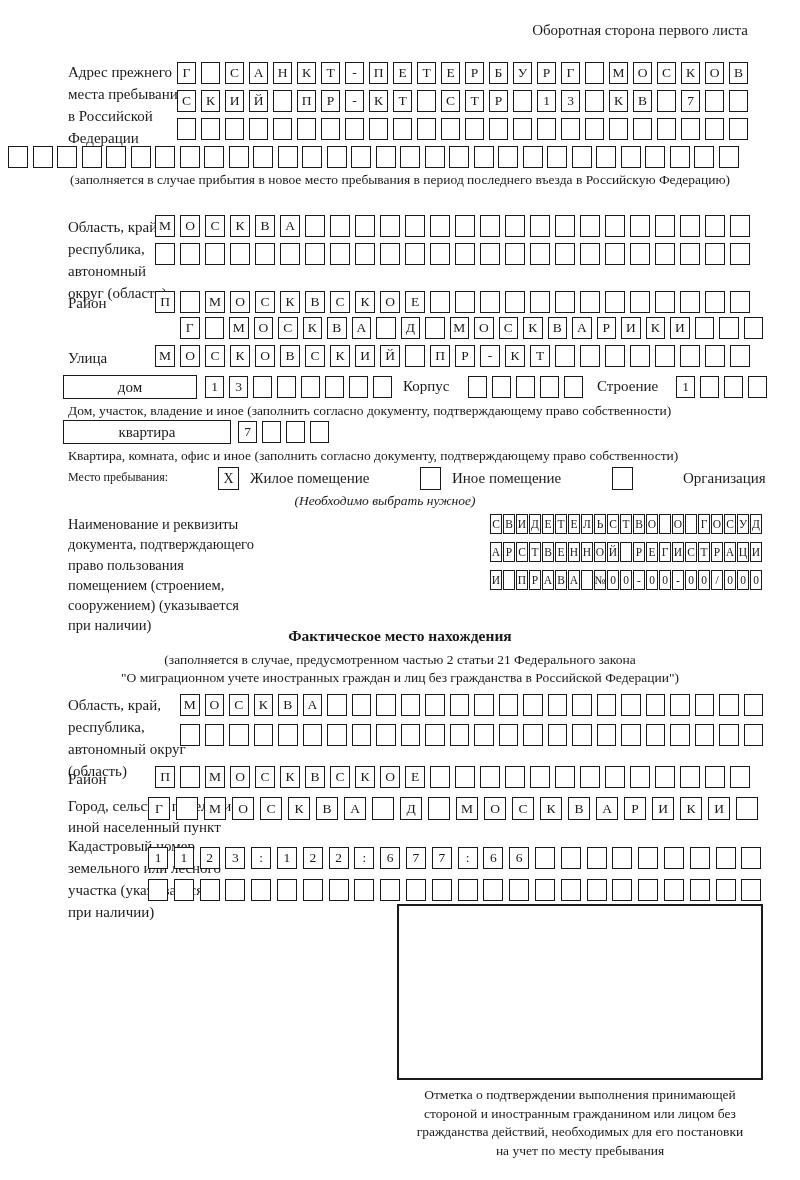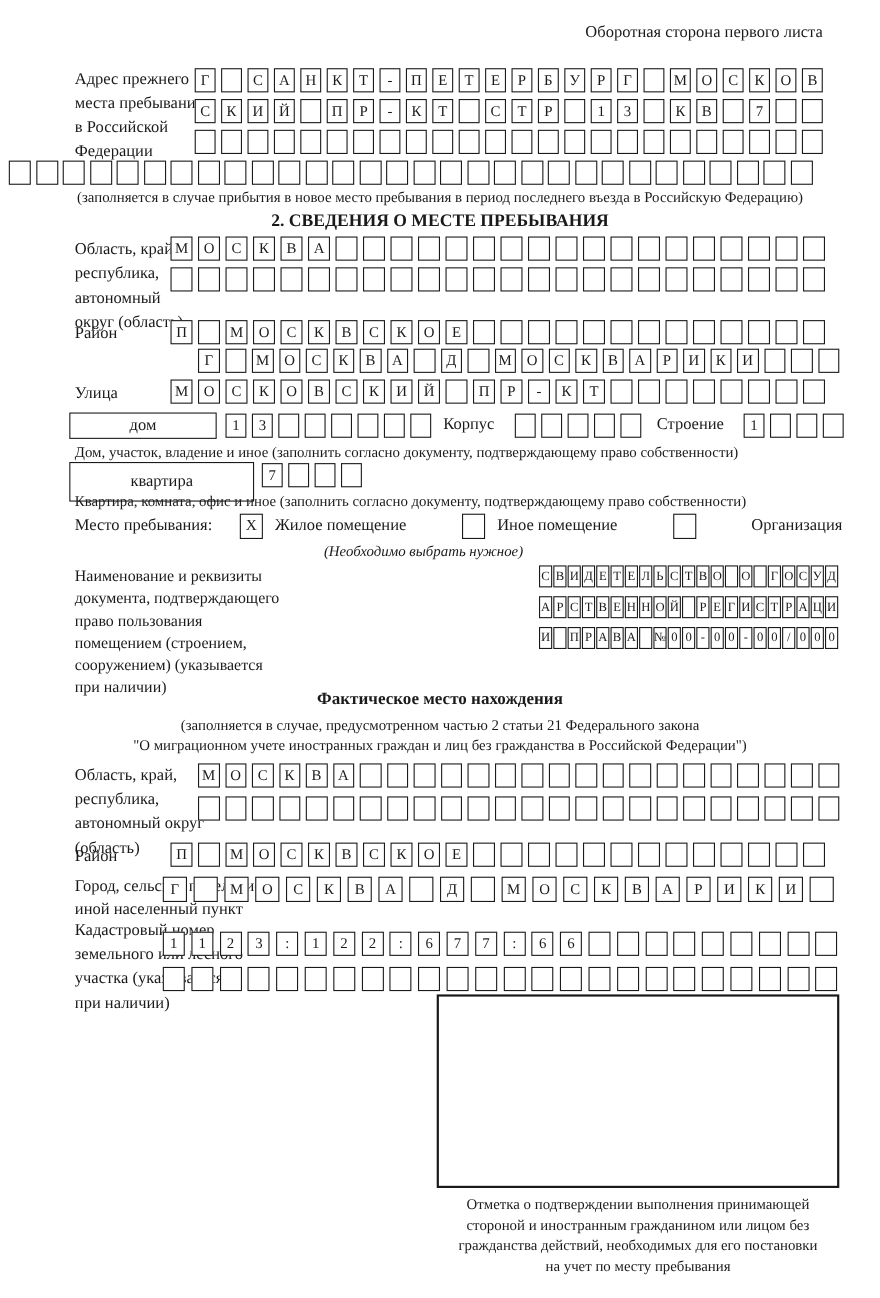--- a/index.html
+++ b/index.html
@@ -156,21 +156,20 @@
       <span class="cell"></span>
       <span class="cell"></span>
       <span class="cell"></span>
       <span class="cell"></span>
       <span class="cell"></span>
       <span class="cell"></span>
       <span class="cell"></span>
     </div>
   <div class="abs caption center" style="top:172px;">(заполняется в случае прибытия в новое место пребывания в период последнего въезда в Российскую Федерацию)</div>
 
-  <div class="abs center bold" style="top:192px;font-size:16px;">2. СВЕДЕНИЯ О МЕСТЕ ПРЕБЫВАНИЯ</div>
 
   <div class="abs lbl" style="left:68px;top:216px;">Область, край,
 республика,
 автономный
 округ (область)</div>
   <div class="abs cells" style="left:155px;top:215px;--cw:20px;">
       <span class="cell">М</span>
       <span class="cell">О</span>
       <span class="cell">С</span>
       <span class="cell">К</span>
@@ -326,30 +325,30 @@
     </div>
   <div class="abs" style="left:597px;top:378px;font-size:15px;">Строение</div>
   <div class="abs cells" style="left:676px;top:376px;">
       <span class="cell">1</span>
       <span class="cell"></span>
       <span class="cell"></span>
       <span class="cell"></span>
     </div>
   <div class="abs caption" style="left:68px;top:403px;">Дом, участок, владение и иное (заполнить согласно документу, подтверждающему право собственности)</div>
 
-  <div class="abs labelbox" style="left:63px;top:420px;width:168px;height:36px;">квартира</div>
+  <div class="abs labelbox" style="left:63px;top:420px;width:168px;height:24px;">квартира</div>
   <div class="abs cells" style="left:238px;top:421px;">
       <span class="cell">7</span>
       <span class="cell"></span>
       <span class="cell"></span>
       <span class="cell"></span>
     </div>
   <div class="abs caption" style="left:68px;top:448px;">Квартира, комната, офис и иное (заполнить согласно документу, подтверждающему право собственности)</div>
 
-  <div class="abs" style="left:68px;top:470px;font-size:15px;">Место пребывания:</div>
+  <div class="abs" style="left:68px;top:470px;font-size:12px;">Место пребывания:</div>
   <div class="abs checkbox" style="left:218px;top:467px;">X</div>
   <div class="abs" style="left:250px;top:470px;font-size:15px;">Жилое помещение</div>
   <div class="abs checkbox" style="left:420px;top:467px;"></div>
   <div class="abs" style="left:452px;top:470px;font-size:15px;">Иное помещение</div>
   <div class="abs checkbox" style="left:612px;top:467px;"></div>
   <div class="abs" style="left:683px;top:470px;font-size:15px;">Организация</div>
   <div class="abs caption" style="left:0;width:770px;text-align:center;top:493px;font-style:italic;">(Необходимо выбрать нужное)</div>
 
   <div class="abs lbl lh20" style="left:68px;top:514px;">Наименование и реквизиты
 документа, подтверждающего

